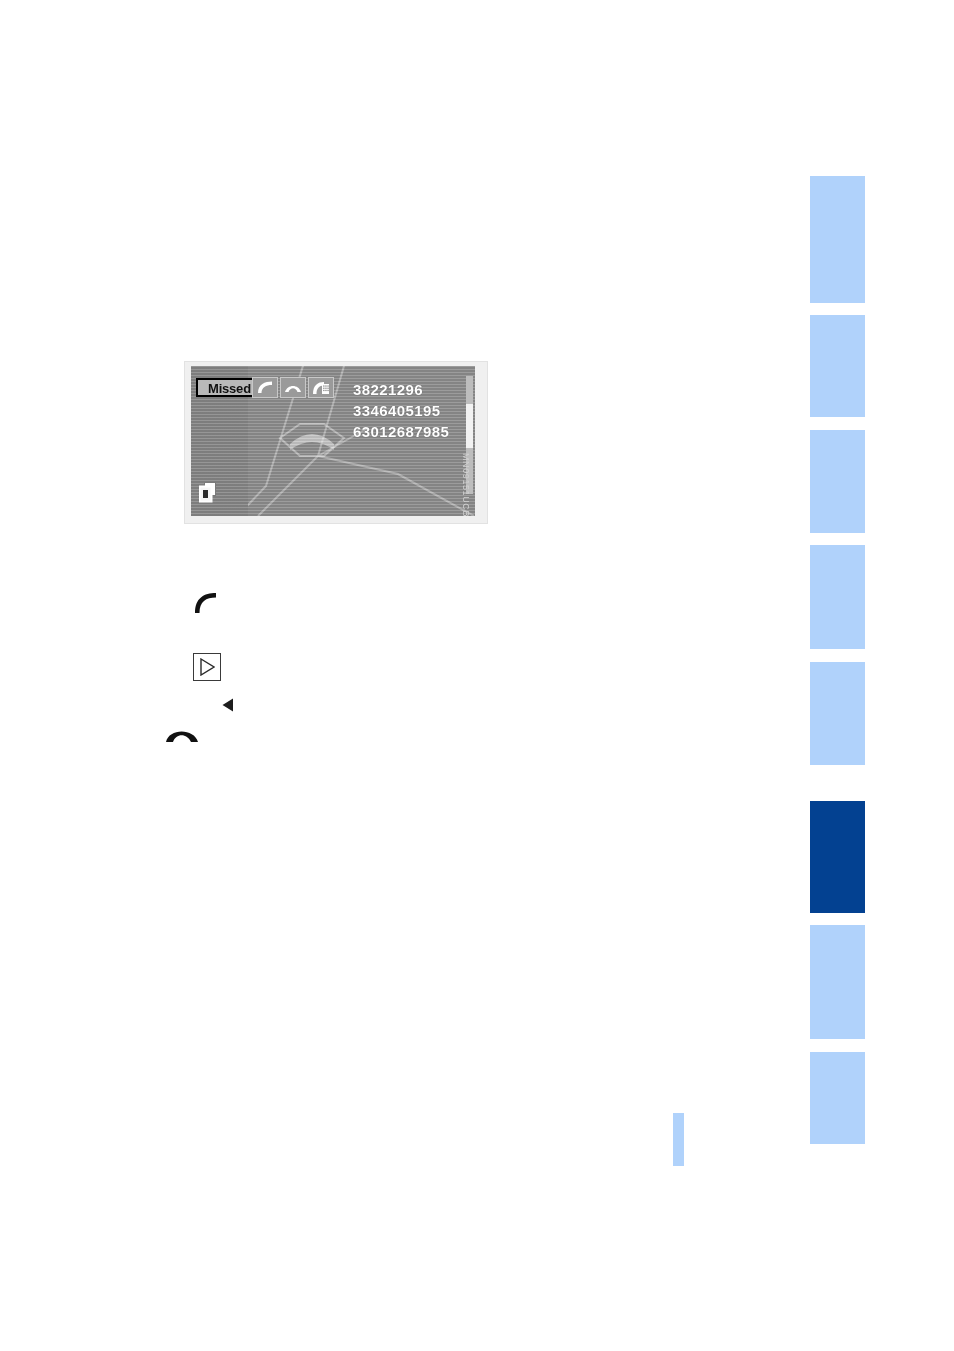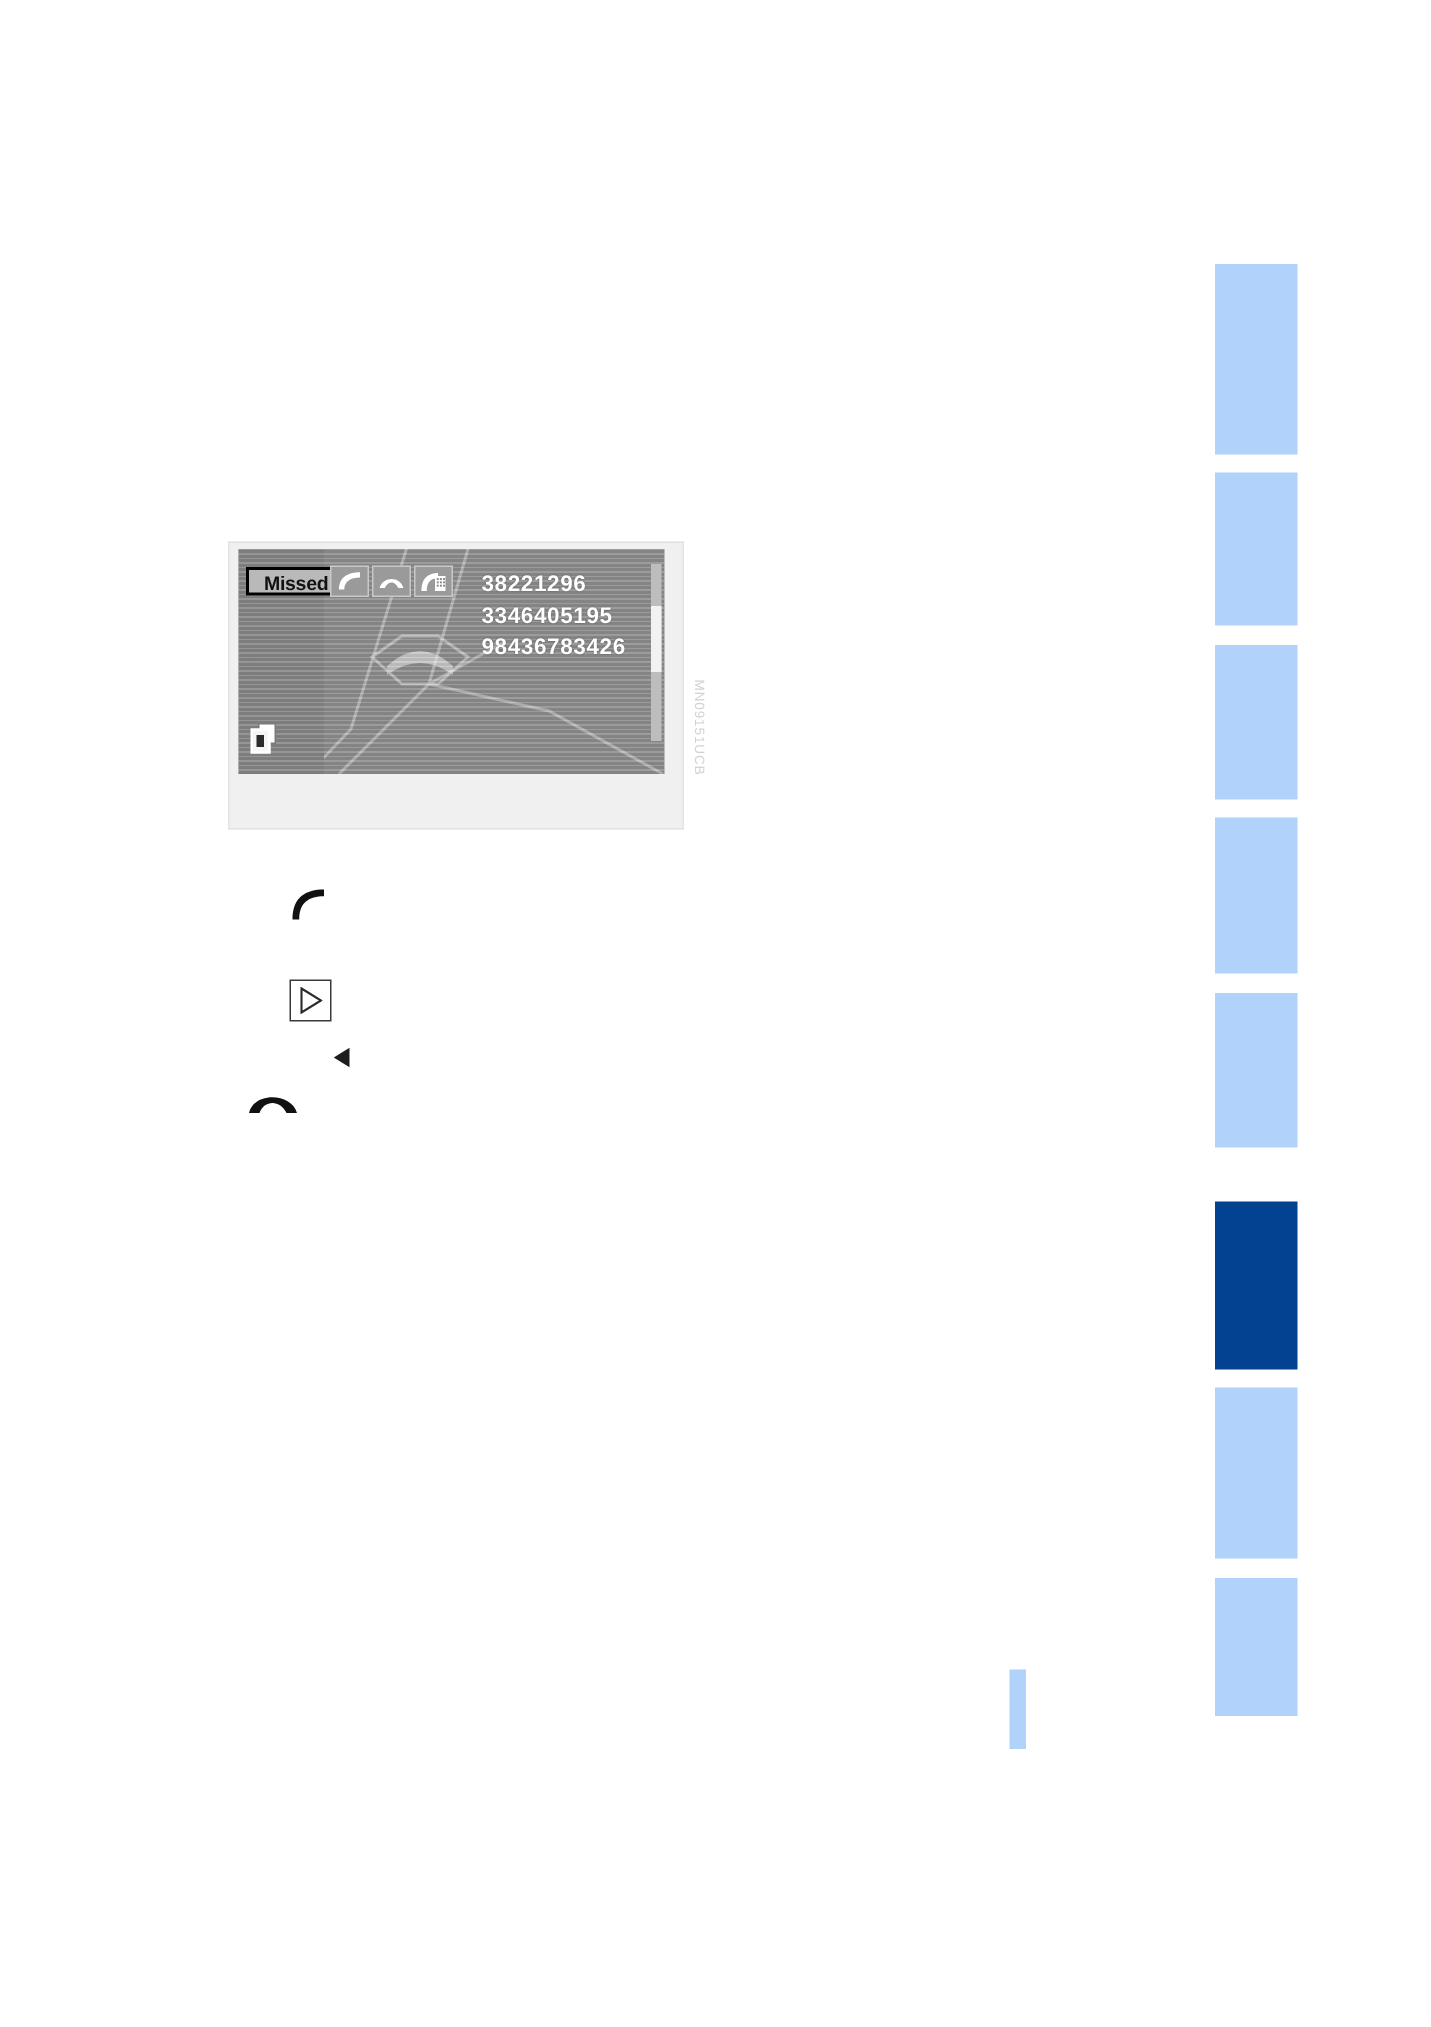--- a/index.html
+++ b/index.html
@@ -39,24 +39,24 @@
     left: 673px;
     top: 1113px;
     width: 11px;
     height: 53px;
     background: #b0d2fb;
   }
 
   
   #illustration {
     position: absolute;
-    left: 152px;
+    left: 184px;
     top: 361px;
     width: 304px;
-    height: 192px;
+    height: 163px;
     background: #f0f0f0;
     border: 1px solid #e2e2e2;
     box-sizing: border-box;
   }
   #screen-photo {
     position: absolute;
     left: 6px;
     top: 4px;
     width: 284px;
     height: 150px;
@@ -280,21 +280,21 @@
             <rect x="13.3" y="8.8" width="1.3" height="1.3"></rect>
             <rect x="15.4" y="8.8" width="1.3" height="1.3"></rect>
           </g>
         </svg>
       </div>
     </div>
 
     <div id="call-list">
       <div class="call-number">38221296</div>
       <div class="call-number">3346405195</div>
-      <div class="call-number">98436783426</div>
+      <div class="call-number">63012687985</div>
     </div>
 
     <div id="screen-scrollbar">
       <div id="screen-scrollbar-thumb"></div>
     </div>
 
     <div id="screen-copy-icon">
       <svg width="20" height="21" viewBox="0 0 20 21">
         <rect x="5.5" y="0.5" width="11" height="13" fill="#ffffff" stroke="#7a7a7a"></rect>
         <rect x="0.5" y="4.5" width="12" height="15" fill="#f5f5f5" stroke="#ffffff" stroke-width="2"></rect>

